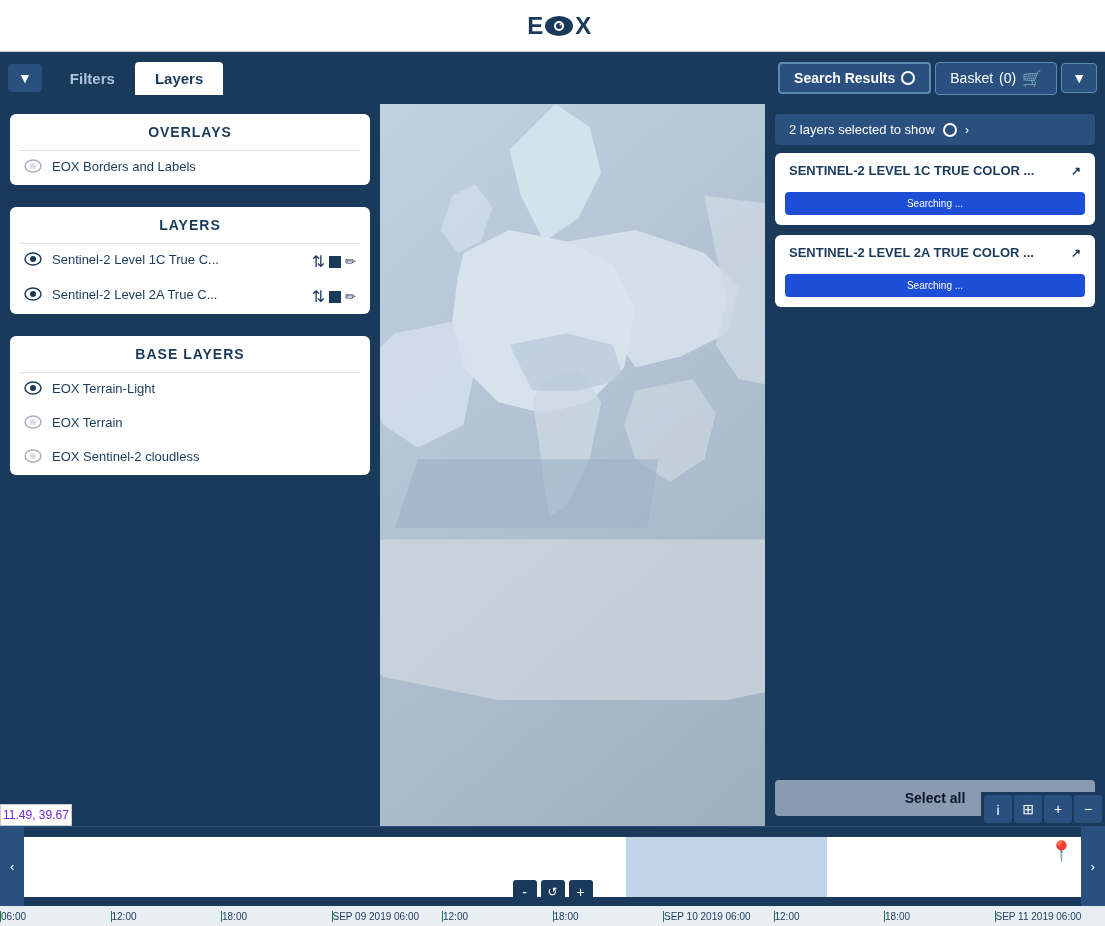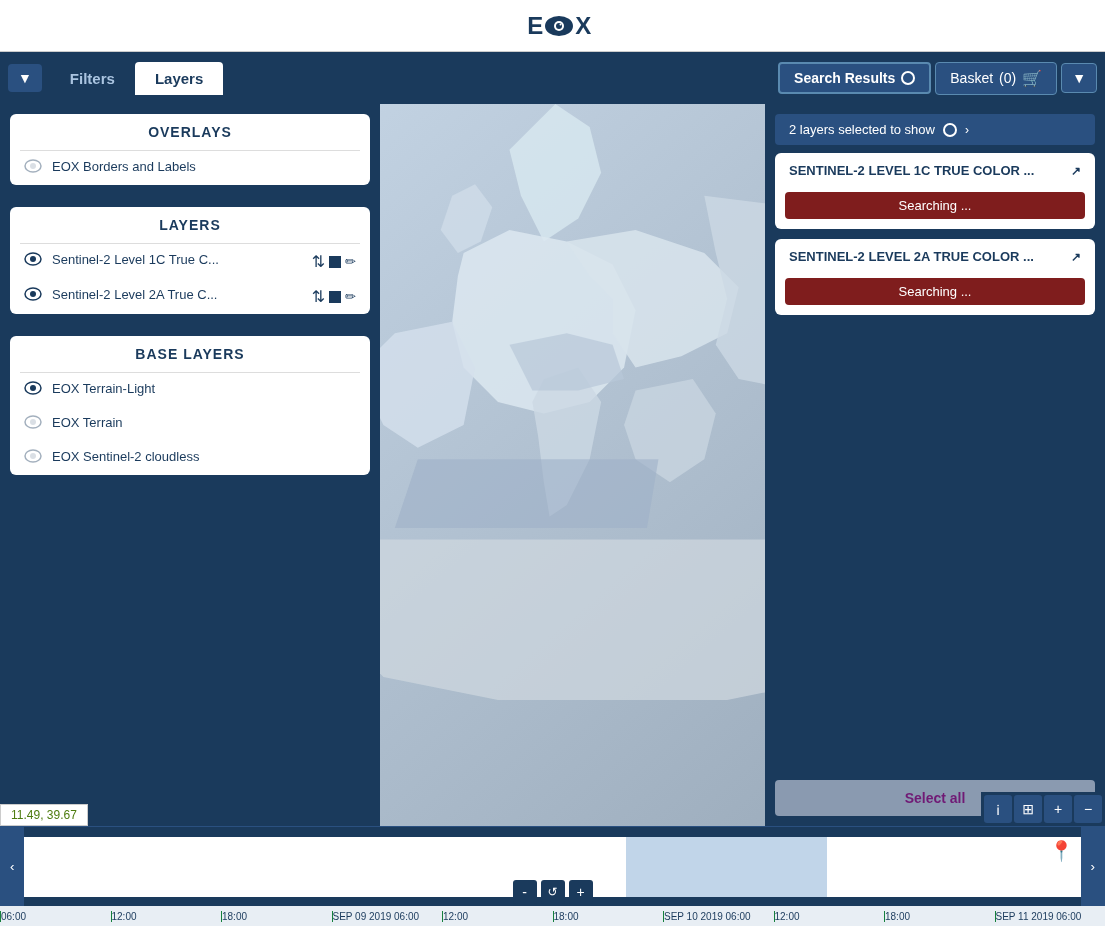--- a/index.html
+++ b/index.html
@@ -217,32 +217,32 @@
       padding: 10px 14px;
       font-size: 13px;
       font-weight: bold;
       color: #1a3a5c;
       display: flex;
       align-items: center;
       justify-content: space-between;
       gap: 24px;
     }
     .searching-bar {
-      background: #7f1d1d;
+      background: #1d4ed8;
       margin: 4px 10px 10px 10px;
       border-radius: 4px;
       padding: 6px 4px;
       color: #fff;
-      font-size: 13px;
+      font-size: 10px;
       text-align: center;
     }
     .select-all-btn {
       background: #8a9ab0;
       border: none;
-      color: #701a75;
+      color: #0f172a;
       padding: 10px;
       border-radius: 4px;
       cursor: pointer;
       font-size: 14px;
       font-weight: bold;
       margin-top: auto;
       text-align: center;
       width: 100%;
     }
     .external-link-icon {
@@ -346,23 +346,23 @@
       display: flex;
       align-items: center;
       justify-content: center;
     }
     .coords-bar {
       position: absolute;
       bottom: 100px;
       left: 0;
       background: #fff;
       border: 1px solid #ccc;
-      padding: 3px 10px;
+      padding: 3px 2px;
       font-size: 12px;
-      color: #4d7c0f;
+      color: #6d28d9;
       z-index: 20;
     }
     .map-tool-btn {
       background: #2a5080;
       border: none;
       color: #fff;
       width: 28px;
       height: 28px;
       border-radius: 3px;
       cursor: pointer;

